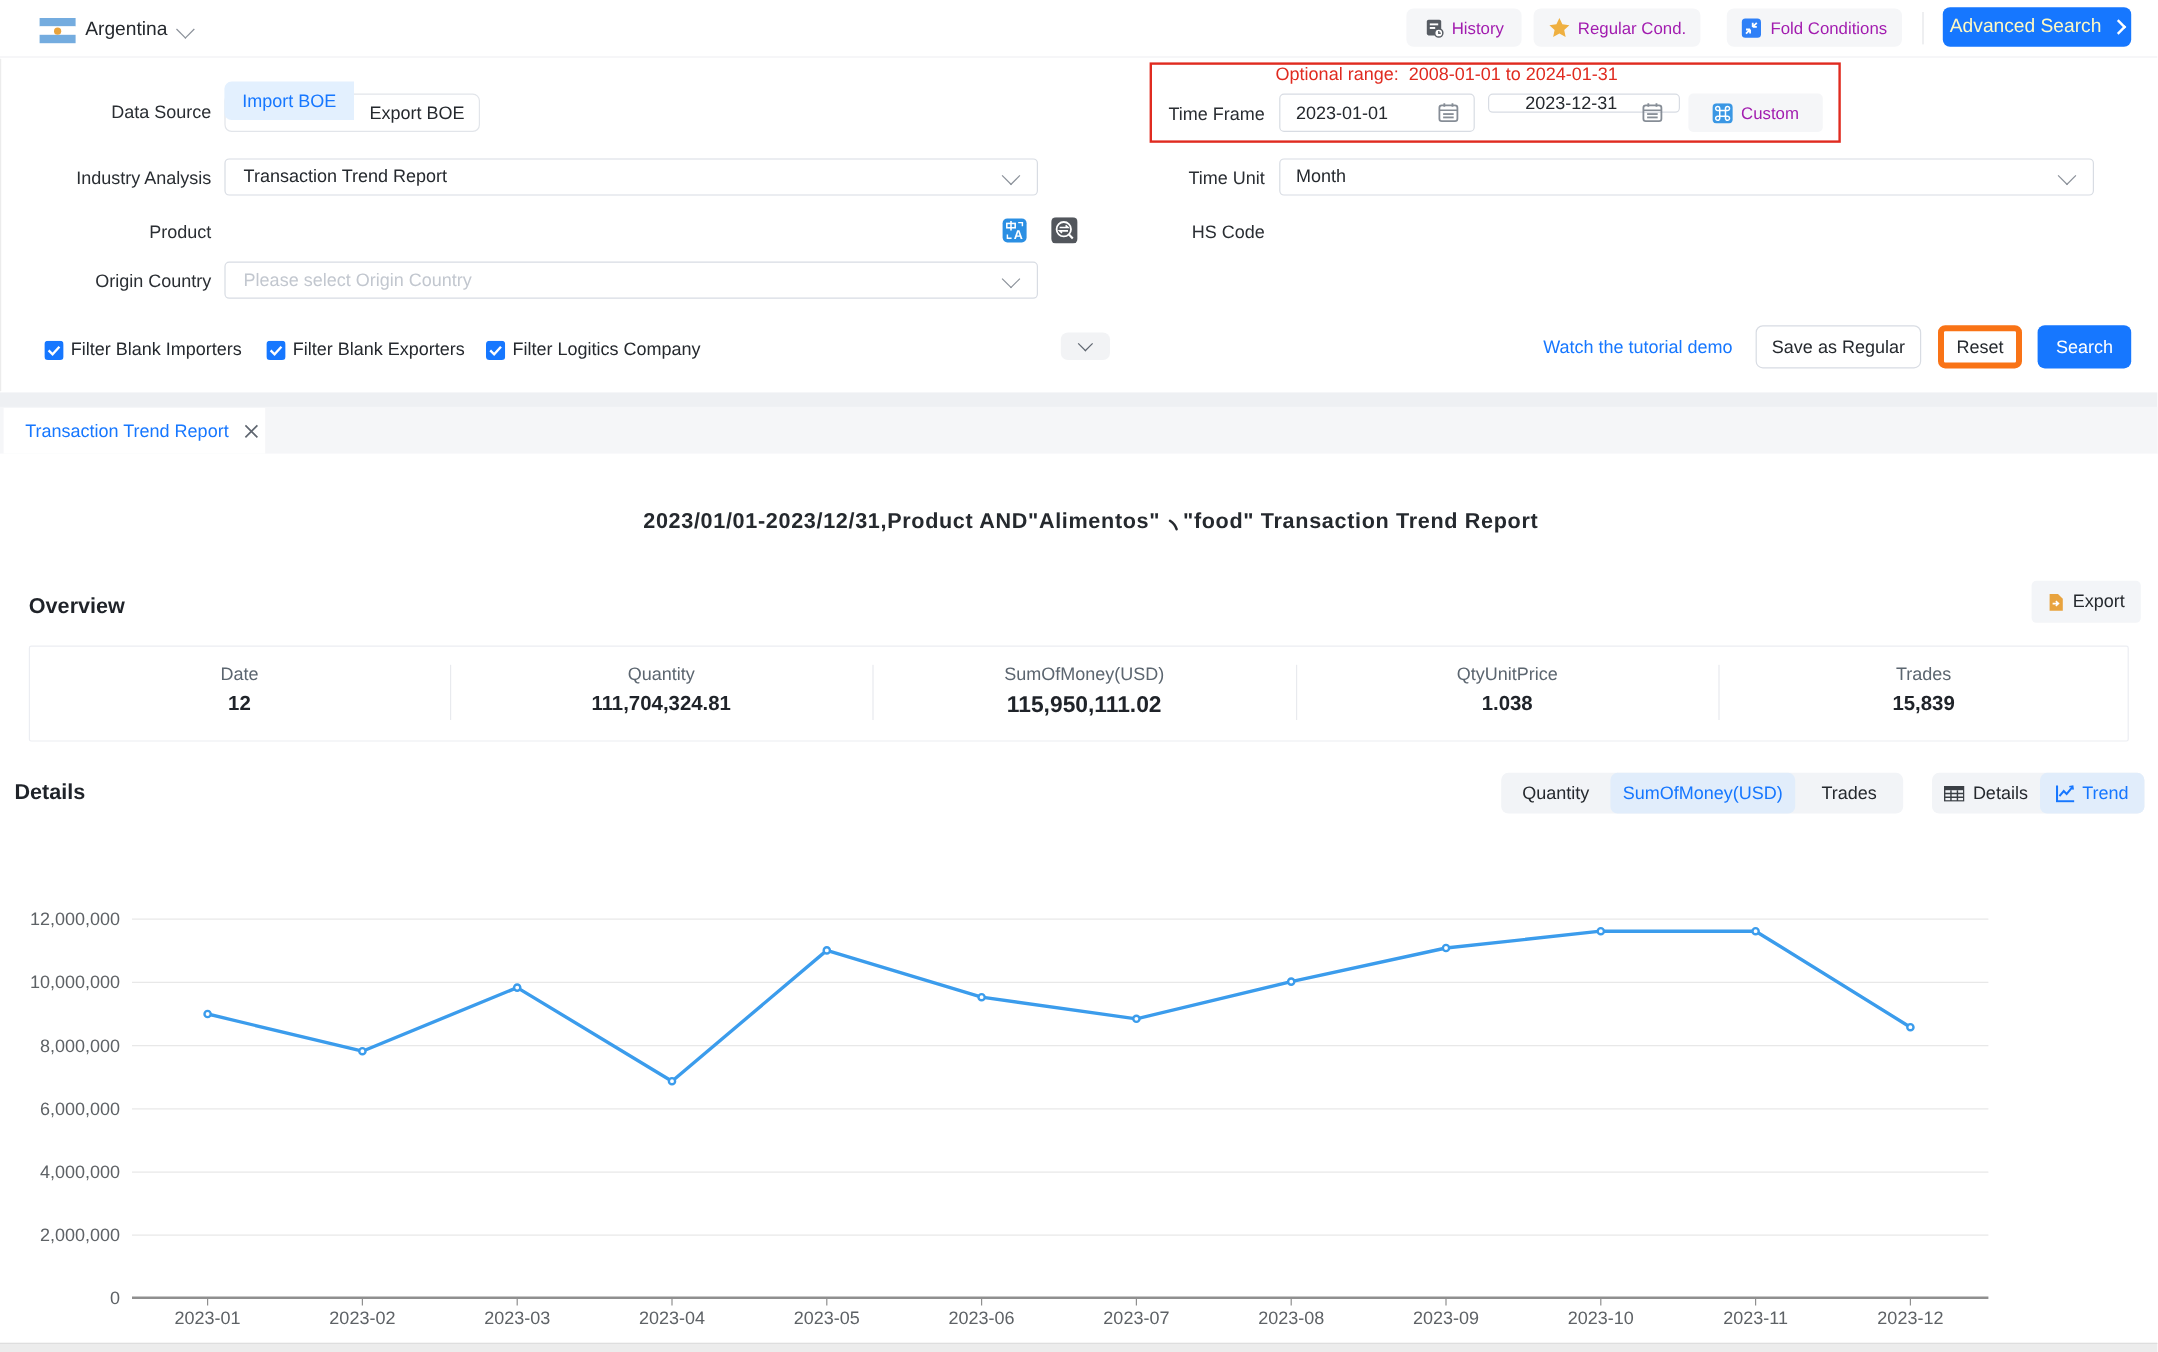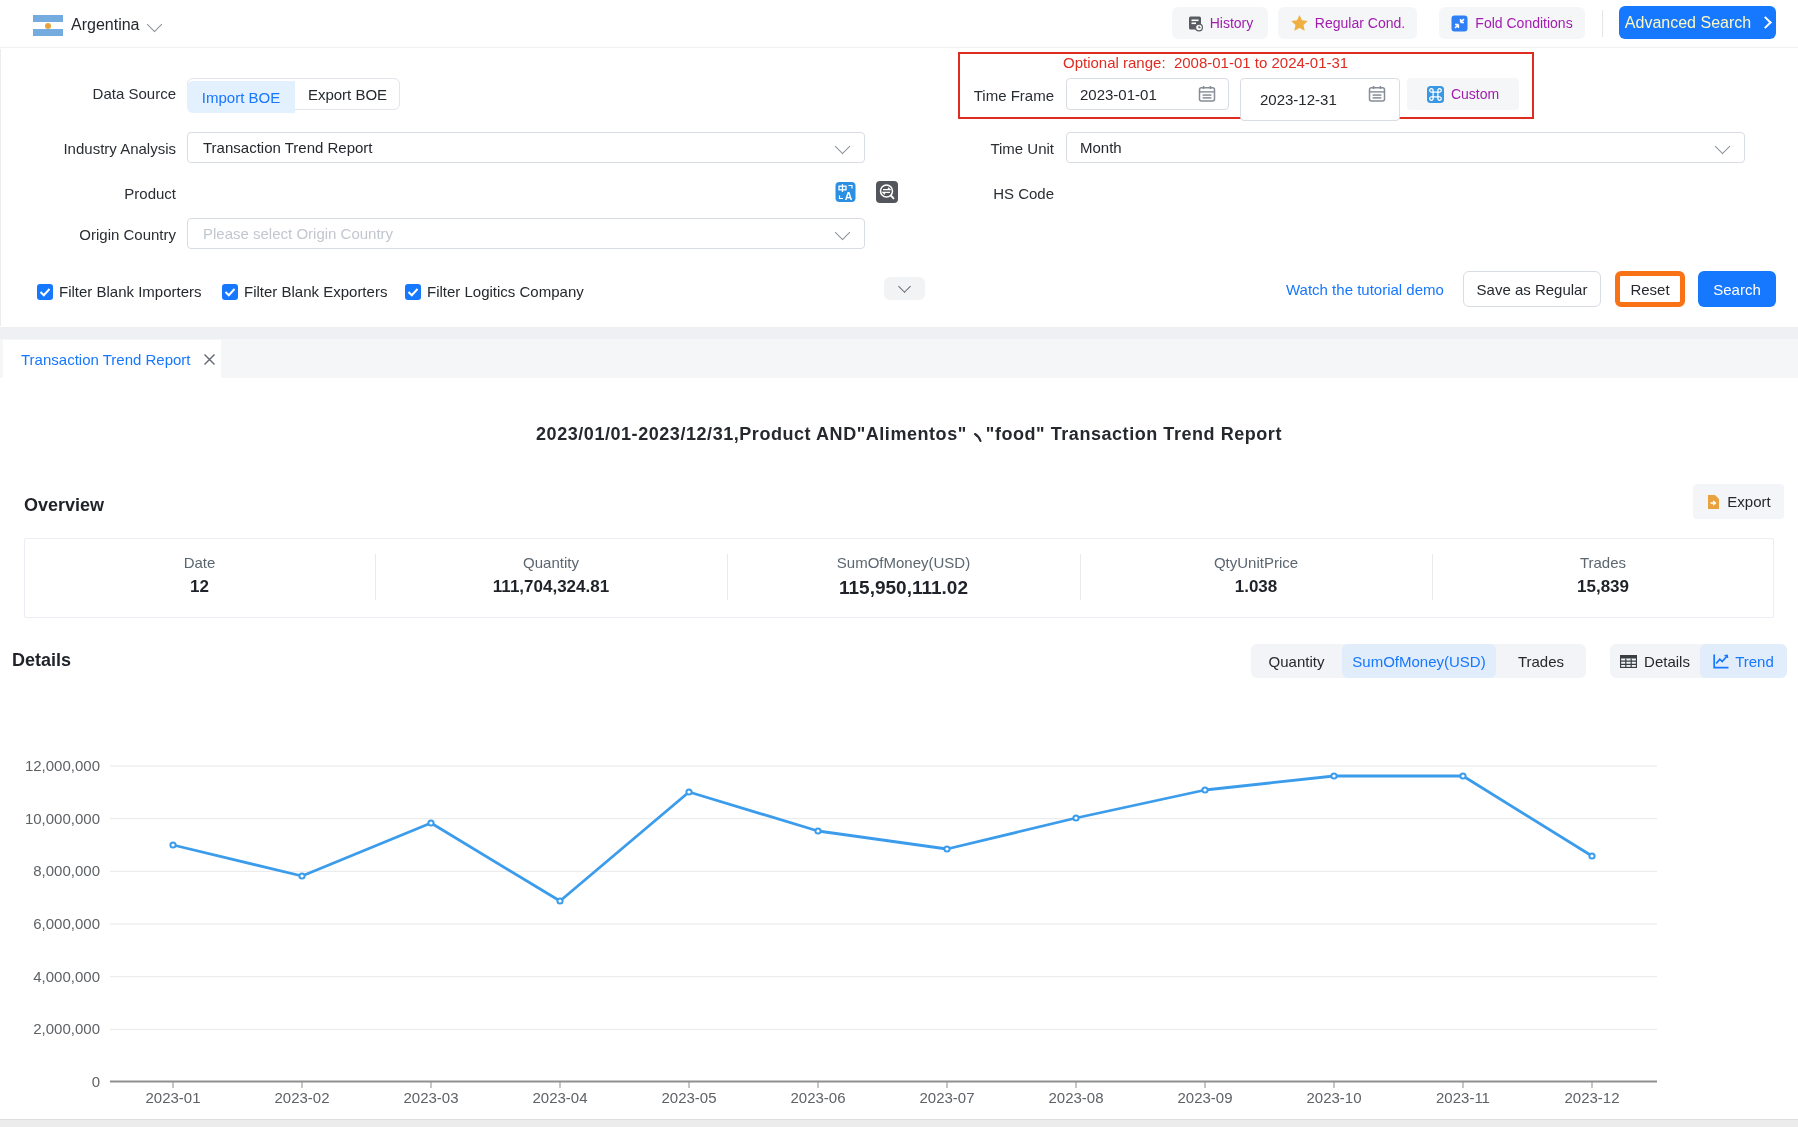--- a/index.html
+++ b/index.html
@@ -60,21 +60,21 @@
     Advanced Search
     <div style="width:9px;height:9px;border-right:2px solid #fff;border-top:2px solid #fff;transform:rotate(45deg);margin-left:10px;"></div>
   </div>
 
   <div class="abs" id="panel" style="left:0;top:49px;width:1798px;height:278px;background:#fff;"></div>
 
   <div class="abs" style="left:0;top:49px;width:1px;height:277px;background:#ececec;"></div>
 
   <div class="abs lbl" style="left:40px;top:85px;width:136px;">Data Source</div>
   <div class="abs" style="left:187px;top:78px;width:213px;height:32px;border:1px solid #e2e5ea;border-radius:6px;background:#fff;"></div>
-  <div class="abs" style="left:187px;top:81px;width:108px;height:32px;background:#e3f0fe;border-radius:6px 0 0 6px;display:flex;align-items:center;justify-content:center;color:#1677ff;font-size:15px;">Import BOE</div>
+  <div class="abs" style="left:187px;top:68px;width:108px;height:32px;background:#e3f0fe;border-radius:6px 0 0 6px;display:flex;align-items:center;justify-content:center;color:#1677ff;font-size:15px;">Import BOE</div>
   <div class="abs" style="left:295px;top:78px;width:105px;height:32px;display:flex;align-items:center;justify-content:center;color:#25292e;font-size:15px;">Export BOE</div>
 
   <div class="abs lbl" style="left:40px;top:140px;width:136px;">Industry Analysis</div>
   <div class="abs ipt" style="left:187px;top:132px;width:678px;height:31px;padding-left:15px;">Transaction Trend Report
     <div class="chev abs" style="right:16px;top:8px;"></div>
   </div>
 
   <div class="abs lbl" style="left:40px;top:185px;width:136px;">Product</div>
   <svg class="abs" style="left:835px;top:181px;" width="21" height="22" viewBox="0 0 21 22">
     <rect x="0.5" y="1" width="20" height="20" rx="4" fill="#2b8fe3"></rect>
@@ -125,21 +125,21 @@
   <div class="abs" style="left:1063px;top:54px;font-size:15px;color:#e02b20;">Optional range:&nbsp;&nbsp;2008-01-01 to 2024-01-31</div>
   <div class="abs lbl" style="left:918px;top:87px;width:136px;">Time Frame</div>
   <div class="abs ipt" style="left:1066px;top:78px;width:163px;height:32px;padding-left:13px;">2023-01-01</div>
   <svg class="abs" style="left:1198px;top:85px;" width="18" height="18" viewBox="0 0 18 18">
     <rect x="1.5" y="2.8" width="15" height="13.2" rx="2" fill="none" stroke="#868d96" stroke-width="1.5"></rect>
     <path d="M1.5 6.9 H16.5" stroke="#868d96" stroke-width="1.4"></path>
     <path d="M5.6 1 V4 M12.4 1 V4" stroke="#868d96" stroke-width="1.5"></path>
     <rect x="4.6" y="9.3" width="8.8" height="1.5" fill="#868d96"></rect>
     <rect x="4.6" y="12.1" width="8.8" height="1.5" fill="#868d96"></rect>
   </svg>
-  <div class="abs ipt" style="left:1240px;top:78px;width:160px;height:43px;padding-left:19px;text-align:right;">2023-12-31</div>
+  <div class="abs ipt" style="left:1240px;top:78px;width:160px;height:16px;padding-left:30px;text-align:right;">2023-12-31</div>
   <svg class="abs" style="left:1368px;top:85px;" width="18" height="18" viewBox="0 0 18 18">
     <rect x="1.5" y="2.8" width="15" height="13.2" rx="2" fill="none" stroke="#868d96" stroke-width="1.5"></rect>
     <path d="M1.5 6.9 H16.5" stroke="#868d96" stroke-width="1.4"></path>
     <path d="M5.6 1 V4 M12.4 1 V4" stroke="#868d96" stroke-width="1.5"></path>
     <rect x="4.6" y="9.3" width="8.8" height="1.5" fill="#868d96"></rect>
     <rect x="4.6" y="12.1" width="8.8" height="1.5" fill="#868d96"></rect>
   </svg>
   <div class="abs btn-gray" style="left:1407px;top:78px;width:112px;height:32px;border-radius:4px;">
     <svg width="17" height="17" viewBox="0 0 17 17" style="margin-right:7px;">
       <rect width="17" height="17" rx="3.5" fill="#3a97e4"></rect>

